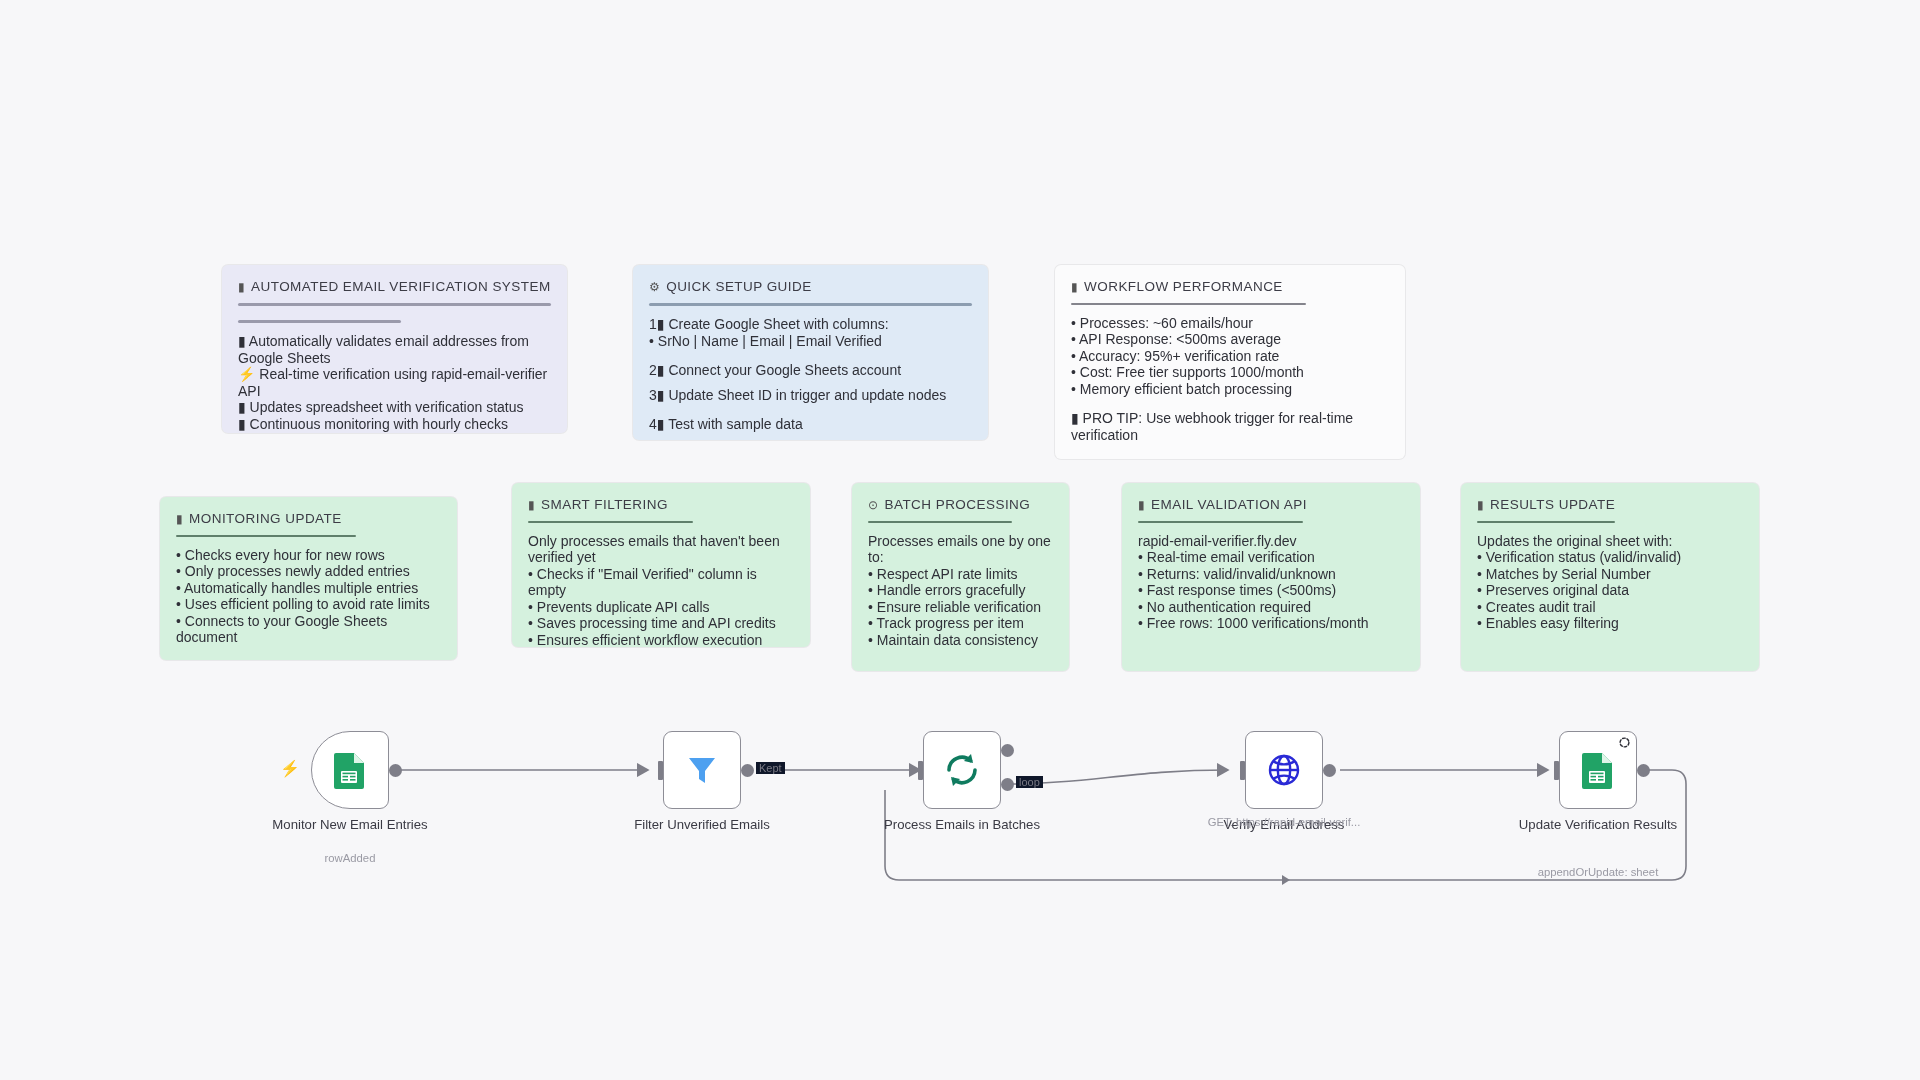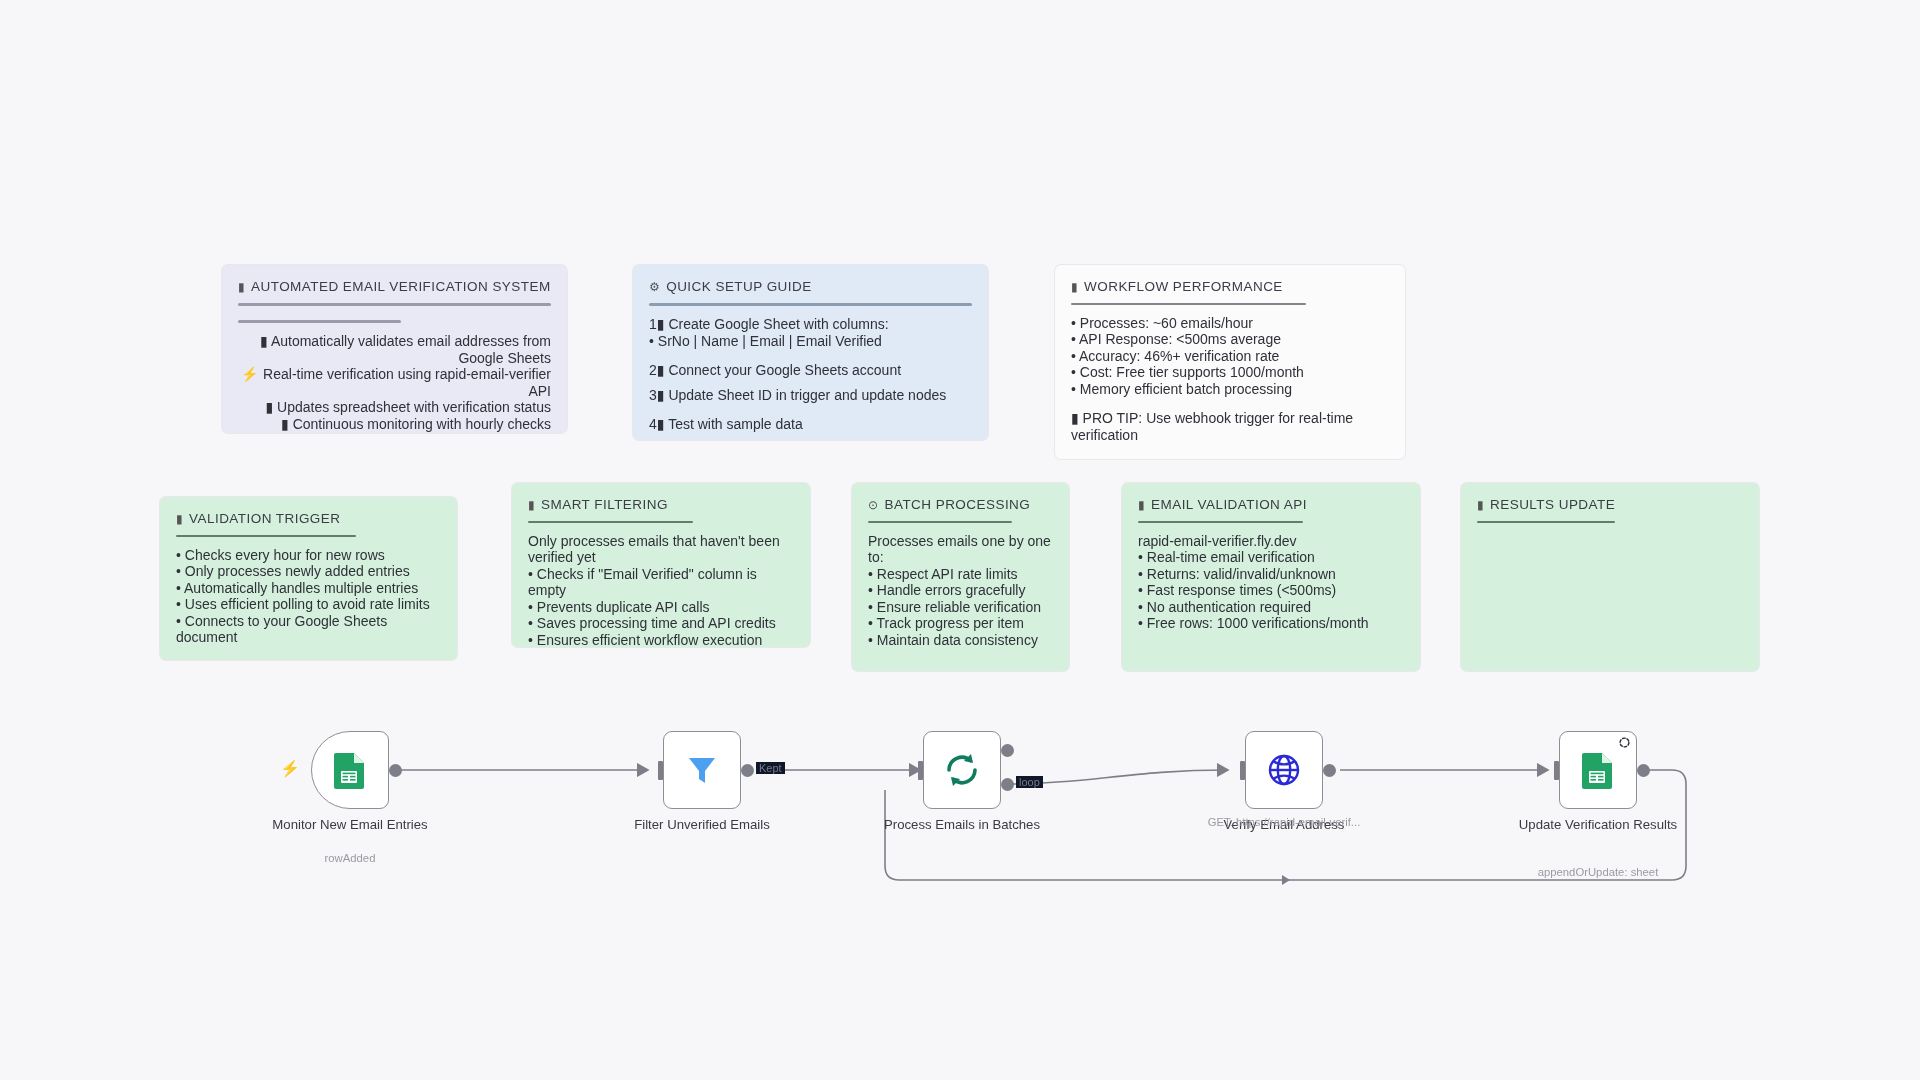--- a/index.html
+++ b/index.html
@@ -133,21 +133,21 @@
     <path d="M1290,880 L1282,875 L1282,885 Z" fill="#7e7e88"></path>
   </svg>
 
   <div class="note purple" style="left:222px; top:265px; width:345px; height:168px;">
     <div class="note-title">
       <span class="glyph">▮</span>
       <span>AUTOMATED EMAIL VERIFICATION SYSTEM</span>
     </div>
     <div class="bar-full"></div>
     <div class="bar-half"></div>
-    <div class="note-body" style="margin-top:0;text-align:right;">
+    <div class="note-body" style="margin-top:0;">
       <div class="li">▮ Automatically validates email addresses from Google Sheets</div>
       <div class="li">⚡ Real-time verification using rapid-email-verifier API</div>
       <div class="li">▮ Updates spreadsheet with verification status</div>
       <div class="li">▮ Continuous monitoring with hourly checks</div>
       <div class="spacer"></div>
       <div class="li">▮ USE CASES: Lead qualification | Contact list cleaning |</div>
     </div>
   </div>
 
   <div class="note blue" style="left:633px; top:265px; width:355px; height:175px;">
@@ -170,32 +170,32 @@
 
   <div class="note white" style="left:1055px; top:265px; width:350px; height:194px;">
     <div class="note-title">
       <span class="glyph">▮</span>
       <span>WORKFLOW PERFORMANCE</span>
     </div>
     <div class="bar-full" style="height:1.5px;width:74%;"></div>
     <div class="note-body">
       <div class="li">• Processes: ~60 emails/hour</div>
       <div class="li">• API Response: &lt;500ms average</div>
-      <div class="li">• Accuracy: 46%+ verification rate</div>
+      <div class="li">• Accuracy: 95%+ verification rate</div>
       <div class="li">• Cost: Free tier supports 1000/month</div>
       <div class="li">• Memory efficient batch processing</div>
       <div class="spacer"></div>
       <div class="li">▮ PRO TIP: Use webhook trigger for real-time verification</div>
     </div>
   </div>
 
   <div class="note green" style="left:160px; top:497px; width:297px; height:163px;">
     <div class="note-title">
       <span class="glyph">▮</span>
-      <span>VALIDATION TRIGGER</span>
+      <span>MONITORING UPDATE</span>
     </div>
     <div class="bar-full" style="height:1.5px;width:68%;"></div>
     <div class="note-body">
       <div class="li">• Checks every hour for new rows</div>
       <div class="li">• Only processes newly added entries</div>
       <div class="li">• Automatically handles multiple entries</div>
       <div class="li">• Uses efficient polling to avoid rate limits</div>
       <div class="li">• Connects to your Google Sheets document</div>
     </div>
   </div>
@@ -246,20 +246,28 @@
       <div class="li">• Free rows: 1000 verifications/month</div>
     </div>
   </div>
 
   <div class="note green" style="left:1461px; top:483px; width:298px; height:188px;">
     <div class="note-title">
       <span class="glyph">▮</span>
       <span>RESULTS UPDATE</span>
     </div>
     <div class="bar-full" style="height:1.5px;width:52%;"></div>
+    <div class="note-body">
+      <div class="li">Updates the original sheet with:</div>
+      <div class="li">• Verification status (valid/invalid)</div>
+      <div class="li">• Matches by Serial Number</div>
+      <div class="li">• Preserves original data</div>
+      <div class="li">• Creates audit trail</div>
+      <div class="li">• Enables easy filtering</div>
+    </div>
   </div>
 
   <div class="node-wrap" style="left:350px; top:770px;">
     <span class="bolt">⚡</span>
     <div class="node-box trigger">
       <svg width="34" height="38" viewBox="0 0 34 38">
         <path d="M3 2 h18 l10 10 v24 a2 2 0 0 1 -2 2 H3 a2 2 0 0 1 -2 -2 V4 a2 2 0 0 1 2 -2 z" fill="#21a366"></path>
         <path d="M21 2 l10 10 h-10 z" fill="#dff5e8"></path>
         <rect x="8" y="20" width="16" height="12" rx="1" fill="#fff"></rect>
         <rect x="9.5" y="21.6" width="13" height="1.6" fill="#21a366"></rect>

